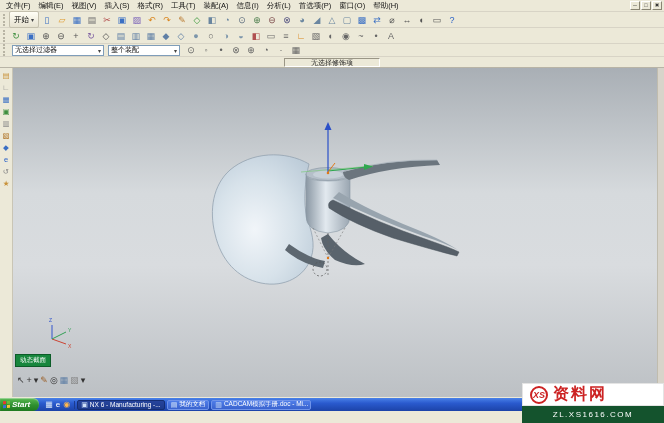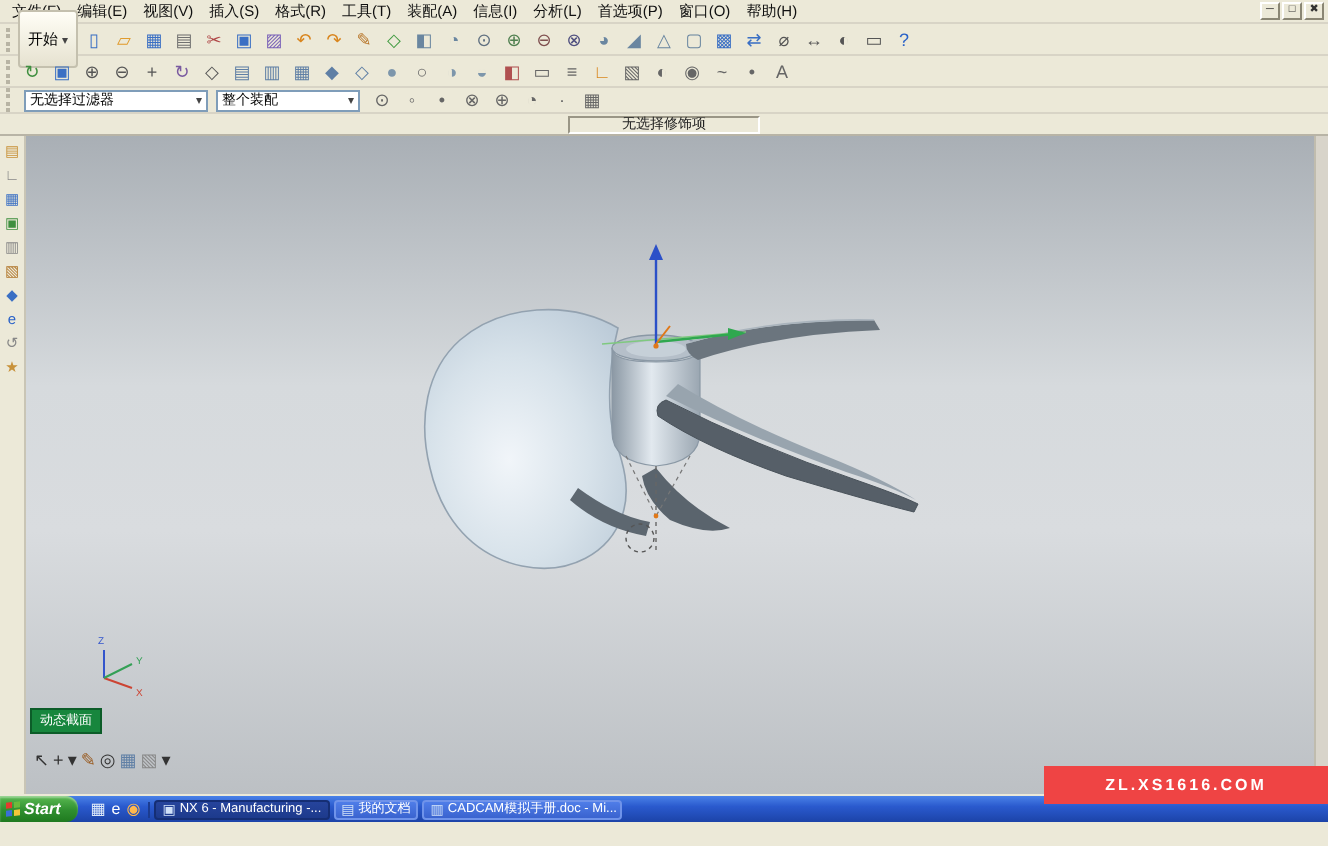--- a/index.html
+++ b/index.html
@@ -21,21 +21,21 @@
   .menubar { height:12px; background:#ece9d8; border-bottom:1px solid #d8d4c6; display:flex; align-items:center; padding:0 2px; }
   .menus { flex:1; display:flex; }
   .menu-item { font-size:7.5px; color:#111; padding:0 4px; white-space:nowrap; }
   .mdi-btns { display:flex; gap:1px; }
   .mdibtn { width:10px; height:9px; background:#ece9d8; border:1px solid; border-color:#fff #8a8674 #8a8674 #fff;
     font-size:5.5px; line-height:7px; text-align:center; color:#333; }
 
   
   .toolbar { height:16px; background:#ece9d8; border-bottom:1px solid #d8d4c6; display:flex; align-items:center; padding:0 3px; gap:1px; }
   .grip { width:3px; height:12px; border-left:2px dotted #b8b4a4; margin-right:2px; }
-  .start-btn { display:flex; align-items:center; gap:2px; height:29px; padding:0 4px; font-size:7.5px;
+  .start-btn { display:flex; align-items:center; gap:2px; height:17px; padding:0 4px; font-size:7.5px;
     background:linear-gradient(#fffef6,#e6e2d0); border:1px solid #c4c0ae; border-radius:2px; white-space:nowrap; }
   .tb-icons { display:flex; gap:1px; align-items:center; }
   .tbi { width:14px; height:13px; display:inline-flex; align-items:center; justify-content:center;
     font-size:9px; border-radius:2px; cursor:default; }
   .caret { font-size:6px; color:#444; }
 
   
   .selbar { height:13px; background:#ece9d8; border-bottom:1px solid #d8d4c6; display:flex; align-items:center; gap:4px; padding:0 3px; }
   .dd { display:flex; align-items:center; justify-content:space-between; height:11px; background:#fff;
     border:1px solid #7f9db9; font-size:7px; padding:0 2px; }
@@ -77,21 +77,21 @@
     color:#fff; font-size:6.5px; white-space:nowrap; overflow:hidden; }
   .taskbtn.active { background:linear-gradient(#26449c,#1d3a8c); border-color:#152e74; }
   .task-icon { font-size:7px; color:#cfe0f8; }
 
   
   .watermark { position:absolute; right:0; bottom:0; width:142px; height:40px; display:flex; flex-direction:column; z-index:20; }
   .wm-top { flex:1; background:#fff; display:flex; align-items:center; gap:5px; padding:0 7px; border:1px solid #e4e4e4; }
   .wm-logo { width:18px; height:18px; border:2px solid #cc2222; border-radius:50%; color:#cc2222;
     font-weight:bold; font-style:italic; font-size:9px; display:flex; align-items:center; justify-content:center; flex:0 0 auto; }
   .wm-name { color:#cc2222; font-size:16px; font-weight:bold; letter-spacing:2px; white-space:nowrap; }
-  .wm-band { height:19px; background:#ef4444; color:#fff; font-size:8px; font-weight:bold; letter-spacing:1.5px;
+  .wm-band { height:19px; background:#14532d; color:#fff; font-size:8px; font-weight:normal; letter-spacing:1.5px;
     display:flex; align-items:center; justify-content:center; }
 </style>
 </head>
 <body>
 
 <div class="screen">
 
 
   <div class="menubar">
     <div class="menus">
@@ -331,16 +331,20 @@
         </span>
 
         <span class="taskbtn">
           <span class="task-icon">▥</span>
           <span>CADCAM模拟手册.doc - Mi...</span>
         </span>
       </div>
   </div>
 
   <div class="watermark">
+    <div class="wm-top">
+      <span class="wm-logo">XS</span>
+      <span class="wm-name">资料网</span>
+    </div>
     <div class="wm-band">ZL.XS1616.COM</div>
   </div>
 
 </div>
 
 </body></html>

